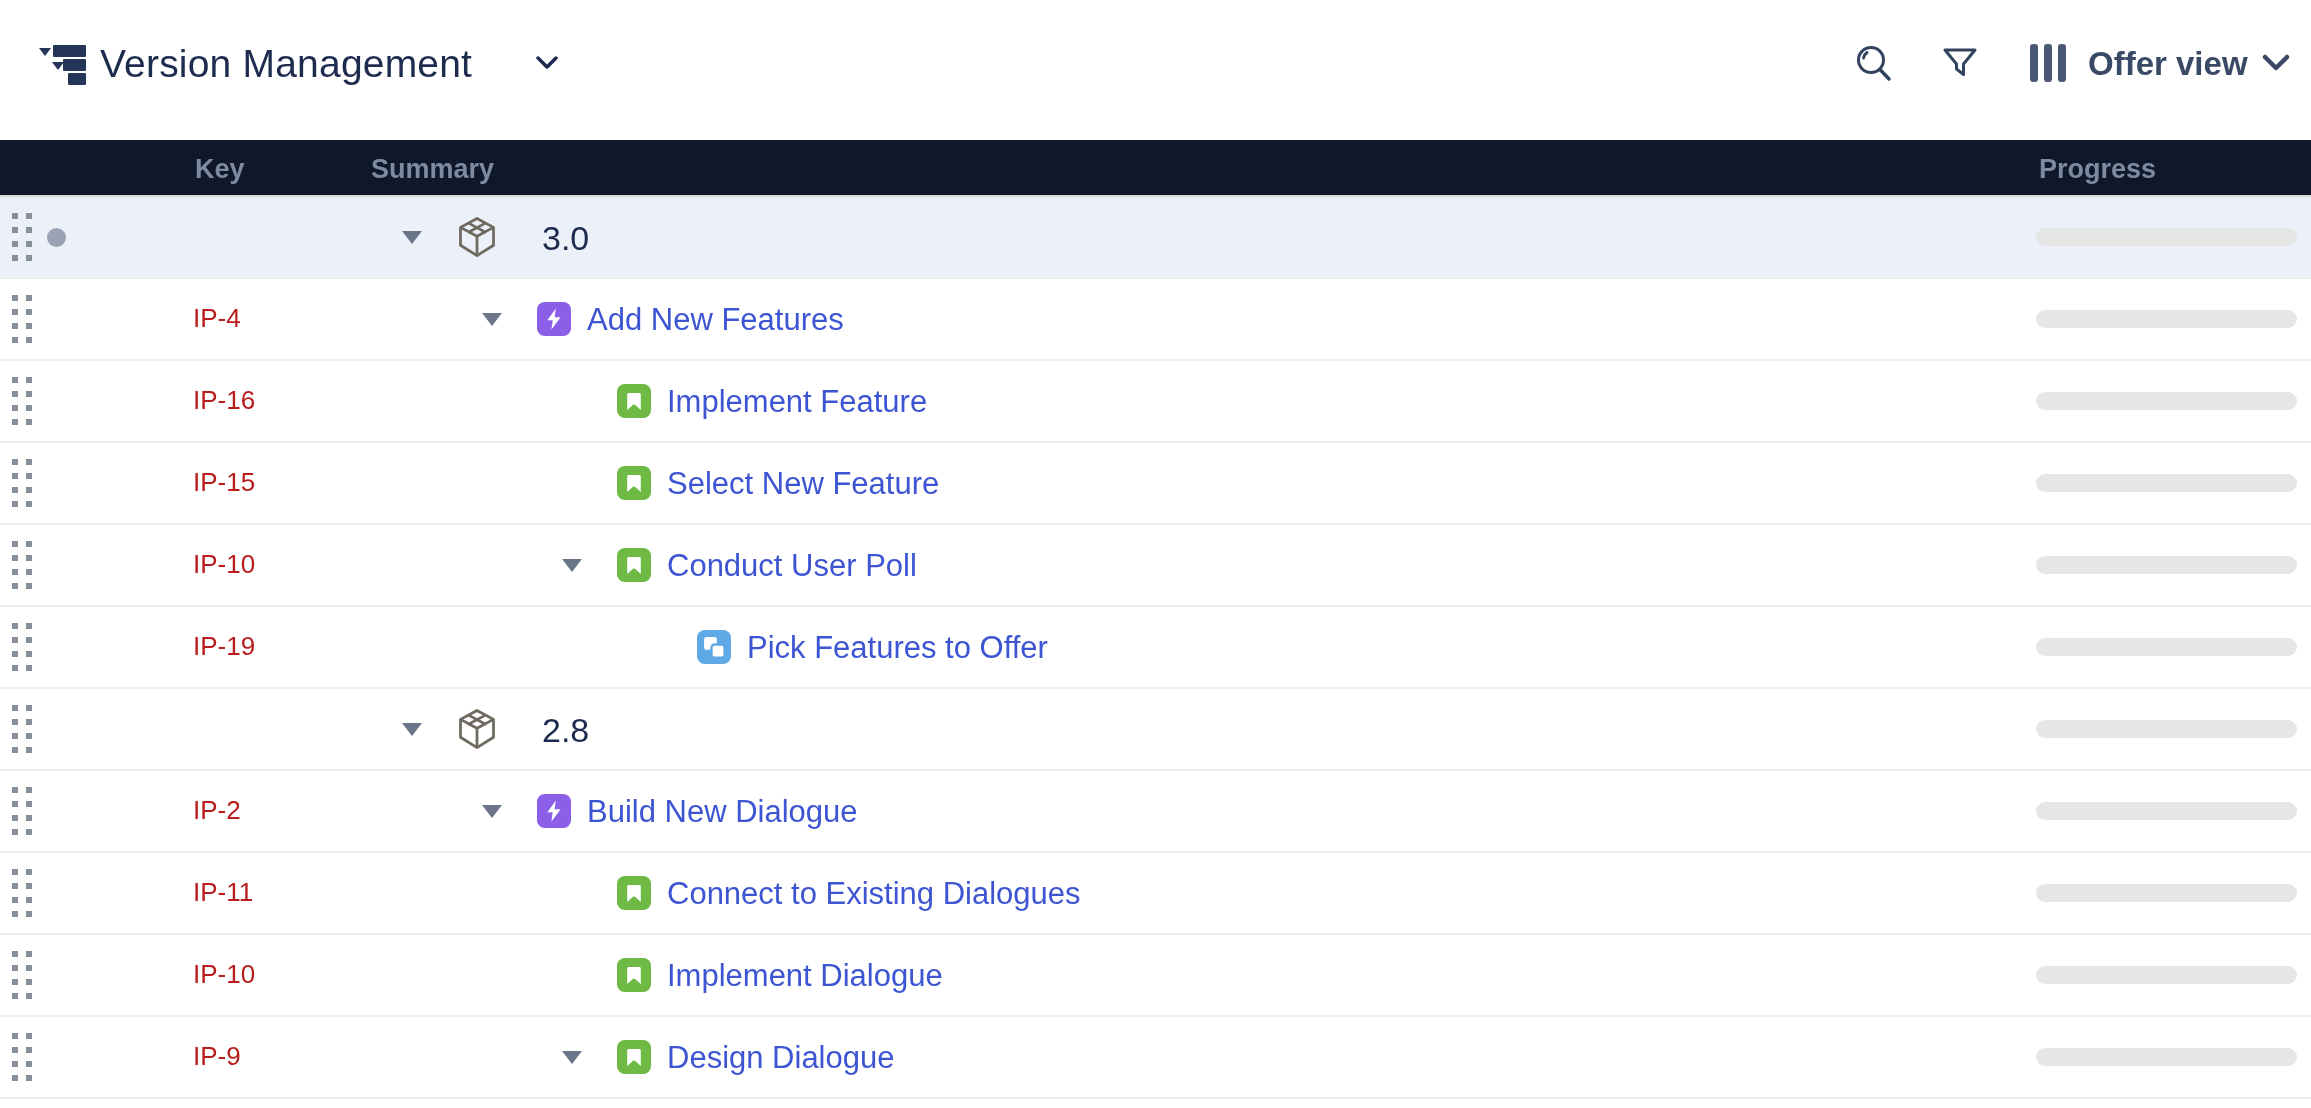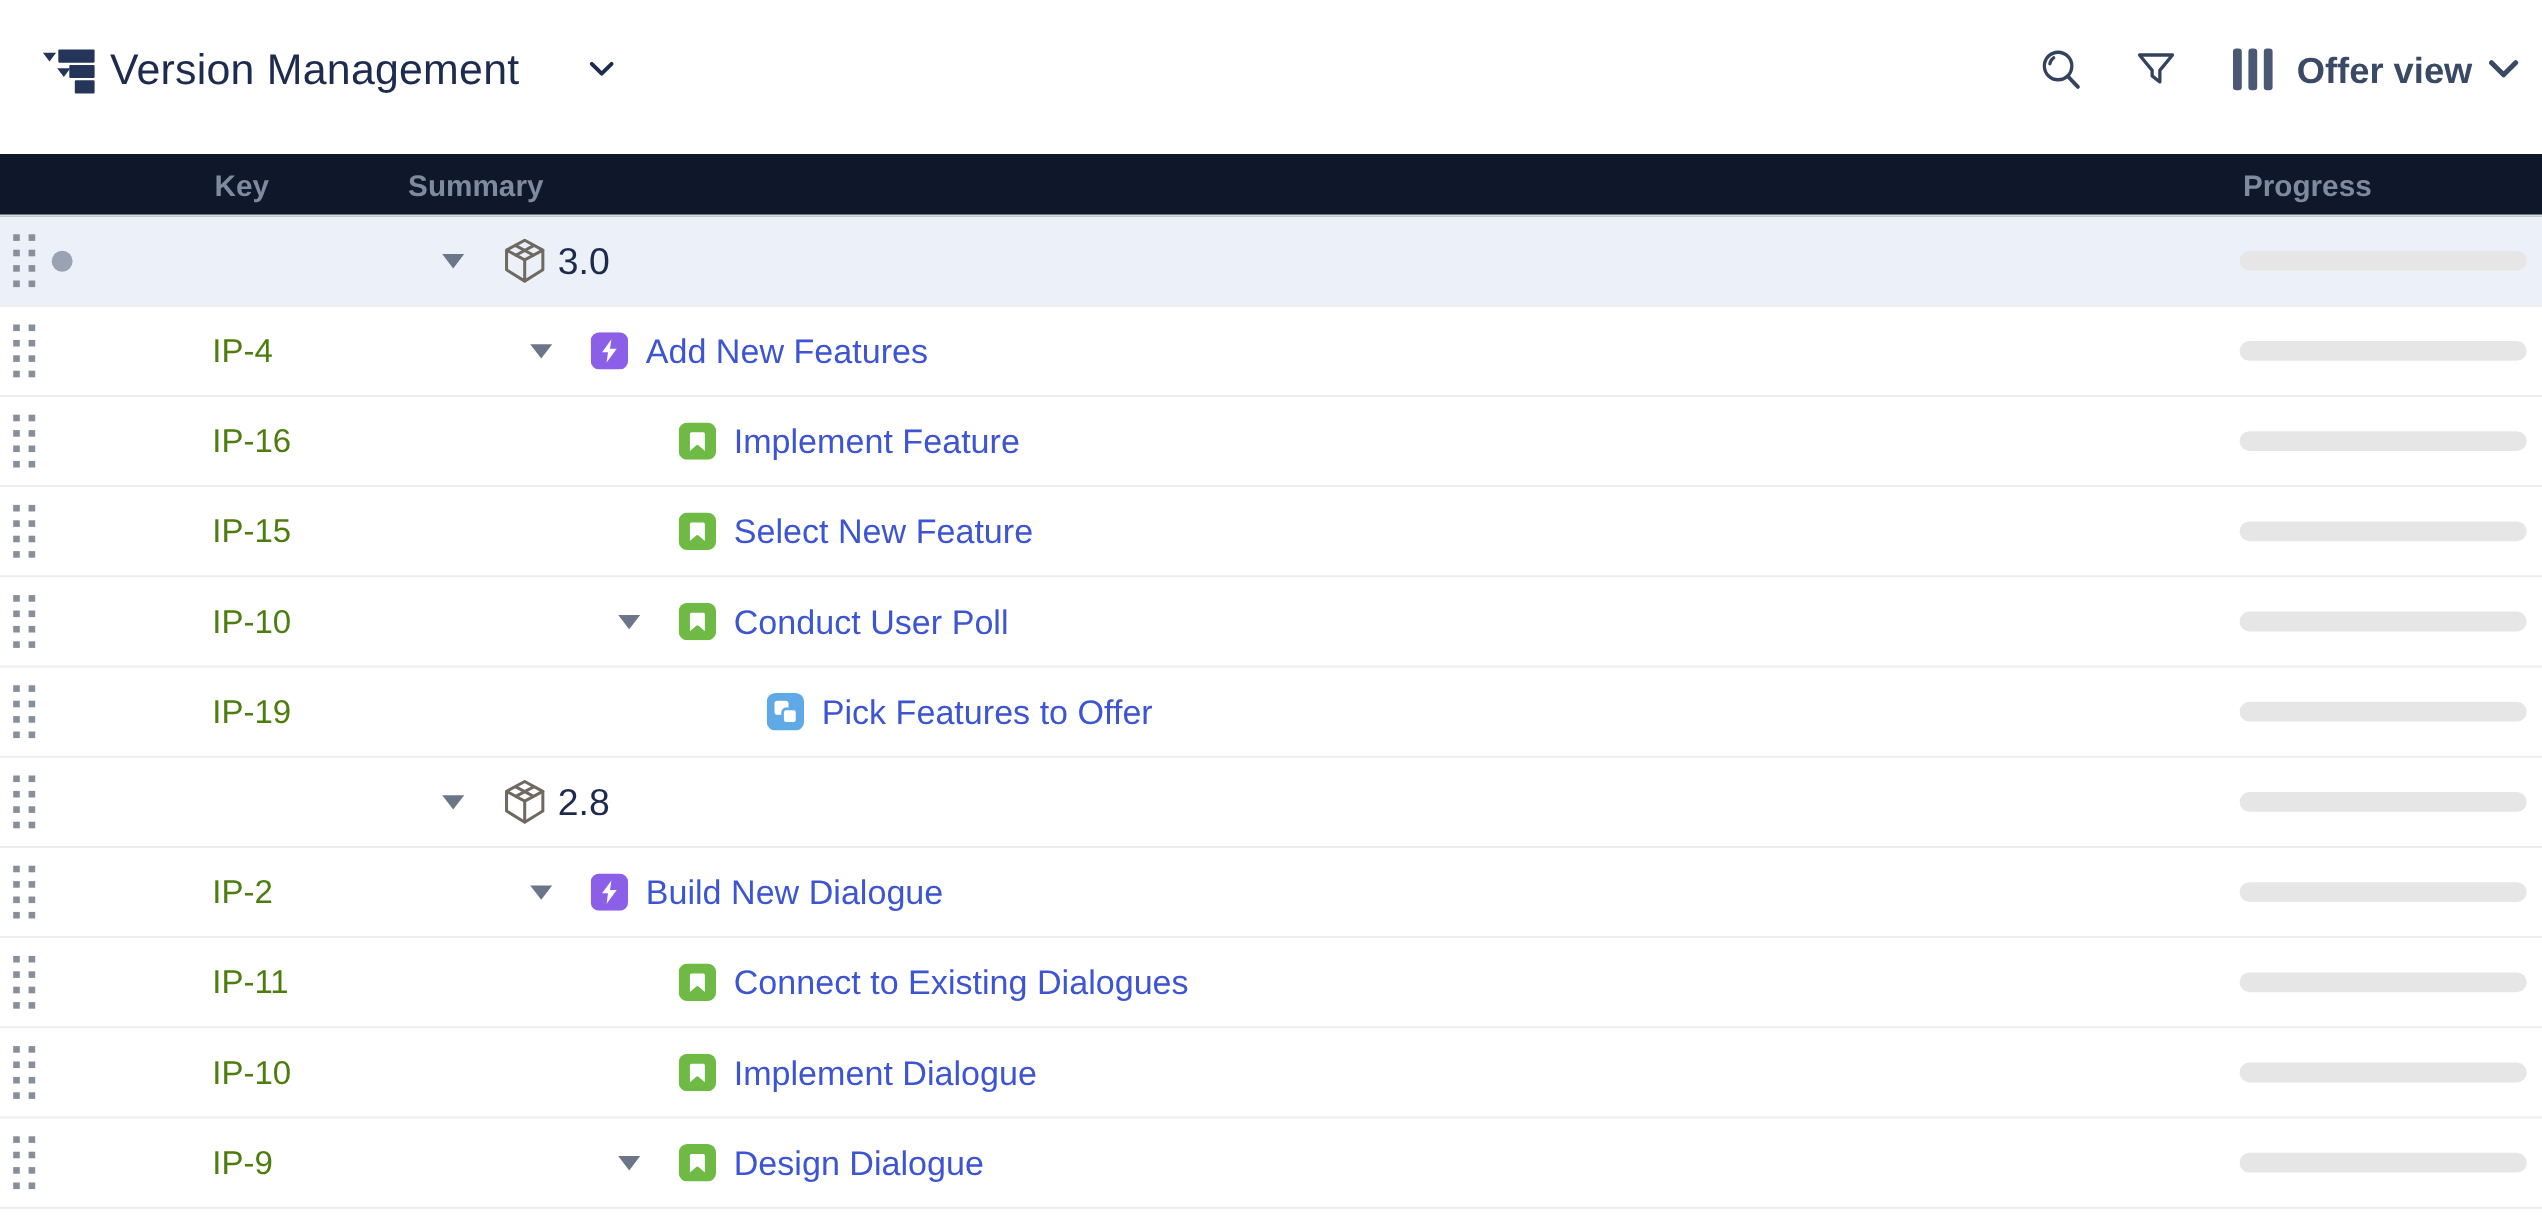--- a/index.html
+++ b/index.html
@@ -31,24 +31,24 @@
   .colheader .col{position:absolute;top:14px;font-size:27px;font-weight:700;color:#7E8AA0;}
   .col-key{left:195px;}
   .col-summary{left:371px;}
   .col-progress{left:2039px;}
 
   
   .grid{position:absolute;left:0;top:197px;width:100%;}
   .row{position:relative;width:100%;height:82px;border-bottom:2px solid #EDEDED;
        box-sizing:border-box;background:#fff;}
   .row.selected{background:#ECF0F9;}
-  .key{position:absolute;left:193px;top:24px;font-size:30px;color:#4d7c0f;
+  .key{position:absolute;left:193px;top:24px;font-size:26px;color:#b91c1c;
        text-decoration:none;white-space:nowrap;}
   .summary{position:absolute;top:23px;font-size:31px;color:#3D55D2;text-decoration:none;white-space:nowrap;}
-  .summary.version-label{color:#1C2A4D;font-size:34px;top:22px;}
+  .summary.version-label{color:#1C2A4D;font-size:34px;top:22px;margin-left:35px;}
   .expander{position:absolute;top:34px;width:0;height:0;cursor:pointer;
             border-left:10px solid transparent;border-right:10px solid transparent;
             border-top:13px solid #6C7689;}
   .type-icon{position:absolute;display:block;}
   .badge{width:34px;height:34px;border-radius:8px;top:23px;}
   .pkg{width:44px;height:46px;top:17px;}
   .progress{position:absolute;left:2036px;top:31px;width:261px;height:18px;
             border-radius:9px;background:#E6E6E6;}
 
   

